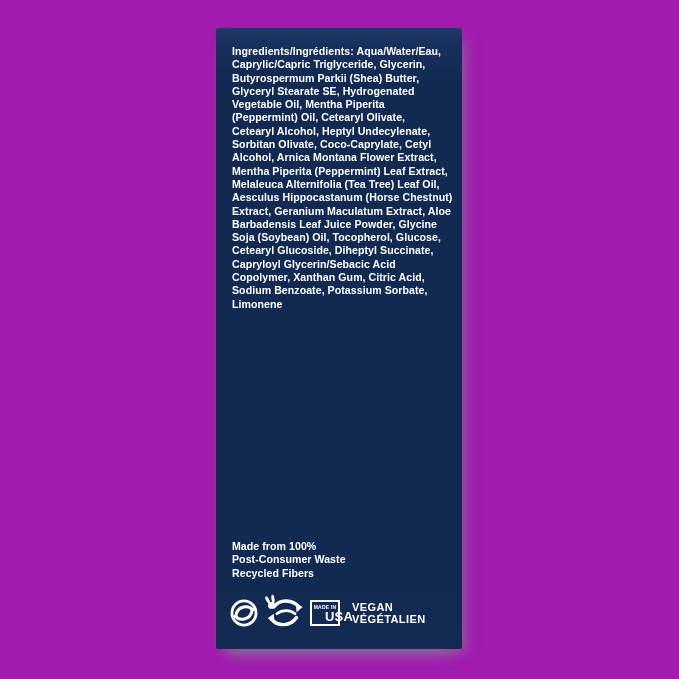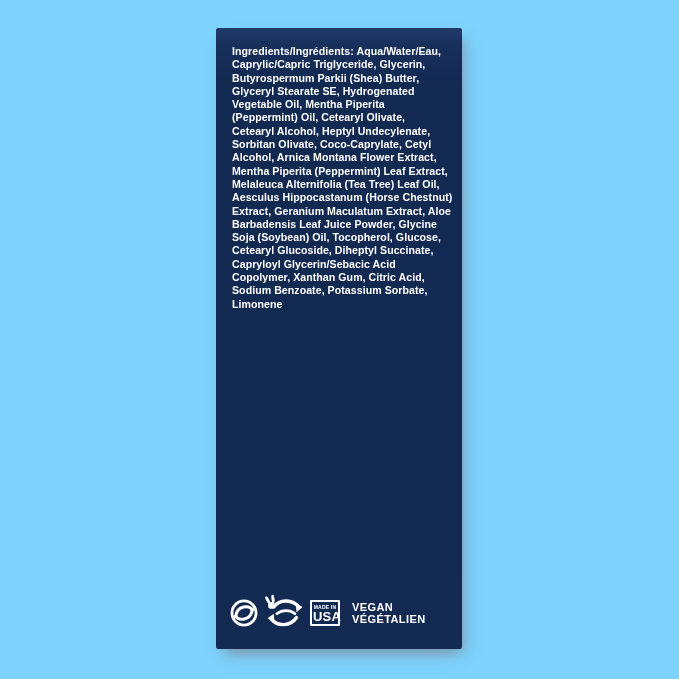--- a/index.html
+++ b/index.html
@@ -8,21 +8,21 @@
     width: 679px;
     height: 679px;
     background: #ffffff;
     font-family: "Liberation Sans", sans-serif;
     overflow: hidden;
   }
   .stage {
     position: relative;
     width: 679px;
     height: 679px;
-    background: #7dd3fc;
+    background: #a21caf;
   }
   .product-box {
     position: absolute;
     left: 216px;
     top: 28px;
     width: 246px;
     height: 621px;
     background: linear-gradient(180deg, #223a68 0%, #172f5b 18px, #122a52 55px, #122a52 88%, #132b53 100%);
     border-radius: 2px;
     box-shadow: 8px 7px 12px -4px rgba(125,135,150,0.55),
@@ -76,20 +76,21 @@
     font-weight: 700;
     letter-spacing: 0.2px;
     line-height: 6px;
     white-space: nowrap;
   }
   .usa-badge .usa-bottom {
     font-size: 13px;
     font-weight: 700;
     line-height: 13px;
     letter-spacing: 0.2px;
+    padding-left: 12px;
   }
   .vegan-label {
     margin-left: 7px;
     color: #ffffff;
     font-size: 11px;
     font-weight: 700;
     line-height: 12.5px;
     letter-spacing: 0.4px;
     white-space: pre;
   }
@@ -116,20 +117,23 @@
 Extract, Geranium Maculatum Extract, Aloe
 Barbadensis Leaf Juice Powder, Glycine
 Soja (Soybean) Oil, Tocopherol, Glucose,
 Cetearyl Glucoside, Diheptyl Succinate,
 Capryloyl Glycerin/Sebacic Acid
 Copolymer, Xanthan Gum, Citric Acid,
 Sodium Benzoate, Potassium Sorbate,
 Limonene</div>
 
 
+    <div class="box-text made-from">Made from 100%
+Post-Consumer Waste
+Recycled Fibers</div>
 
     <div class="cert-row">
 
       <span>
         <svg width="28" height="28" viewBox="0 0 100 100">
           <circle cx="50" cy="50" r="43" fill="none" stroke="#ffffff" stroke-width="10"></circle>
           <path d="M 22 54 C 30 26, 66 20, 80 38" fill="none" stroke="#ffffff" stroke-width="11" stroke-linecap="round"></path>
           <path d="M 78 46 C 70 74, 34 80, 20 62" fill="none" stroke="#ffffff" stroke-width="11" stroke-linecap="round"></path>
           <polygon points="70,30 92,34 76,52" fill="#ffffff"></polygon>
           <polygon points="30,70 8,66 24,48" fill="#ffffff"></polygon>

